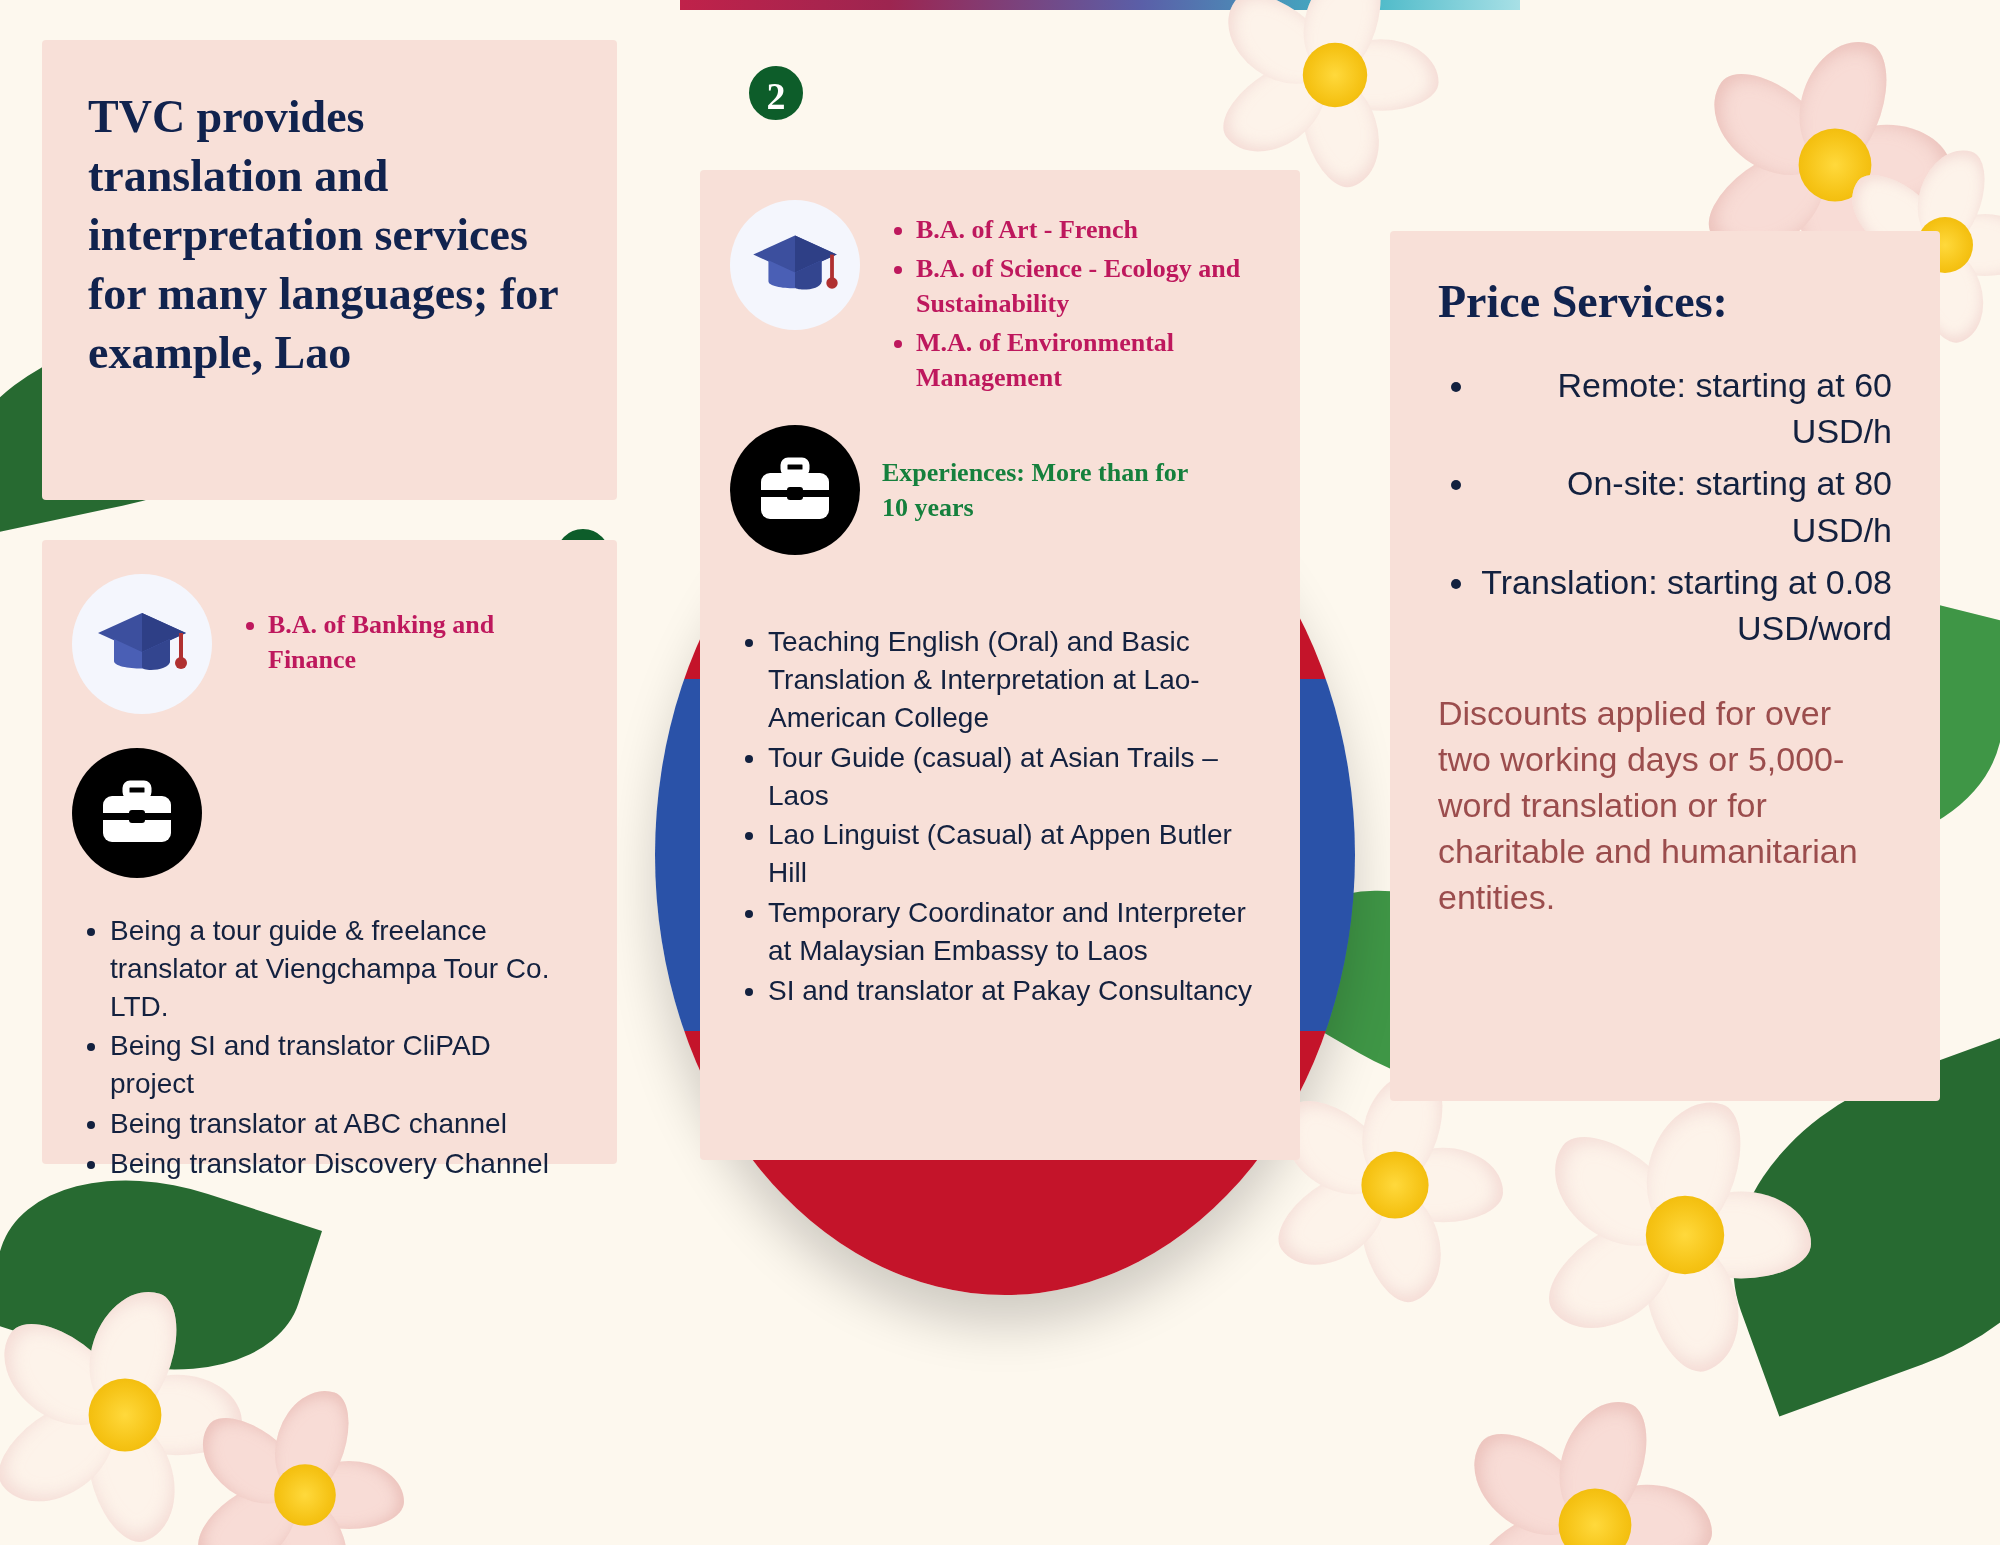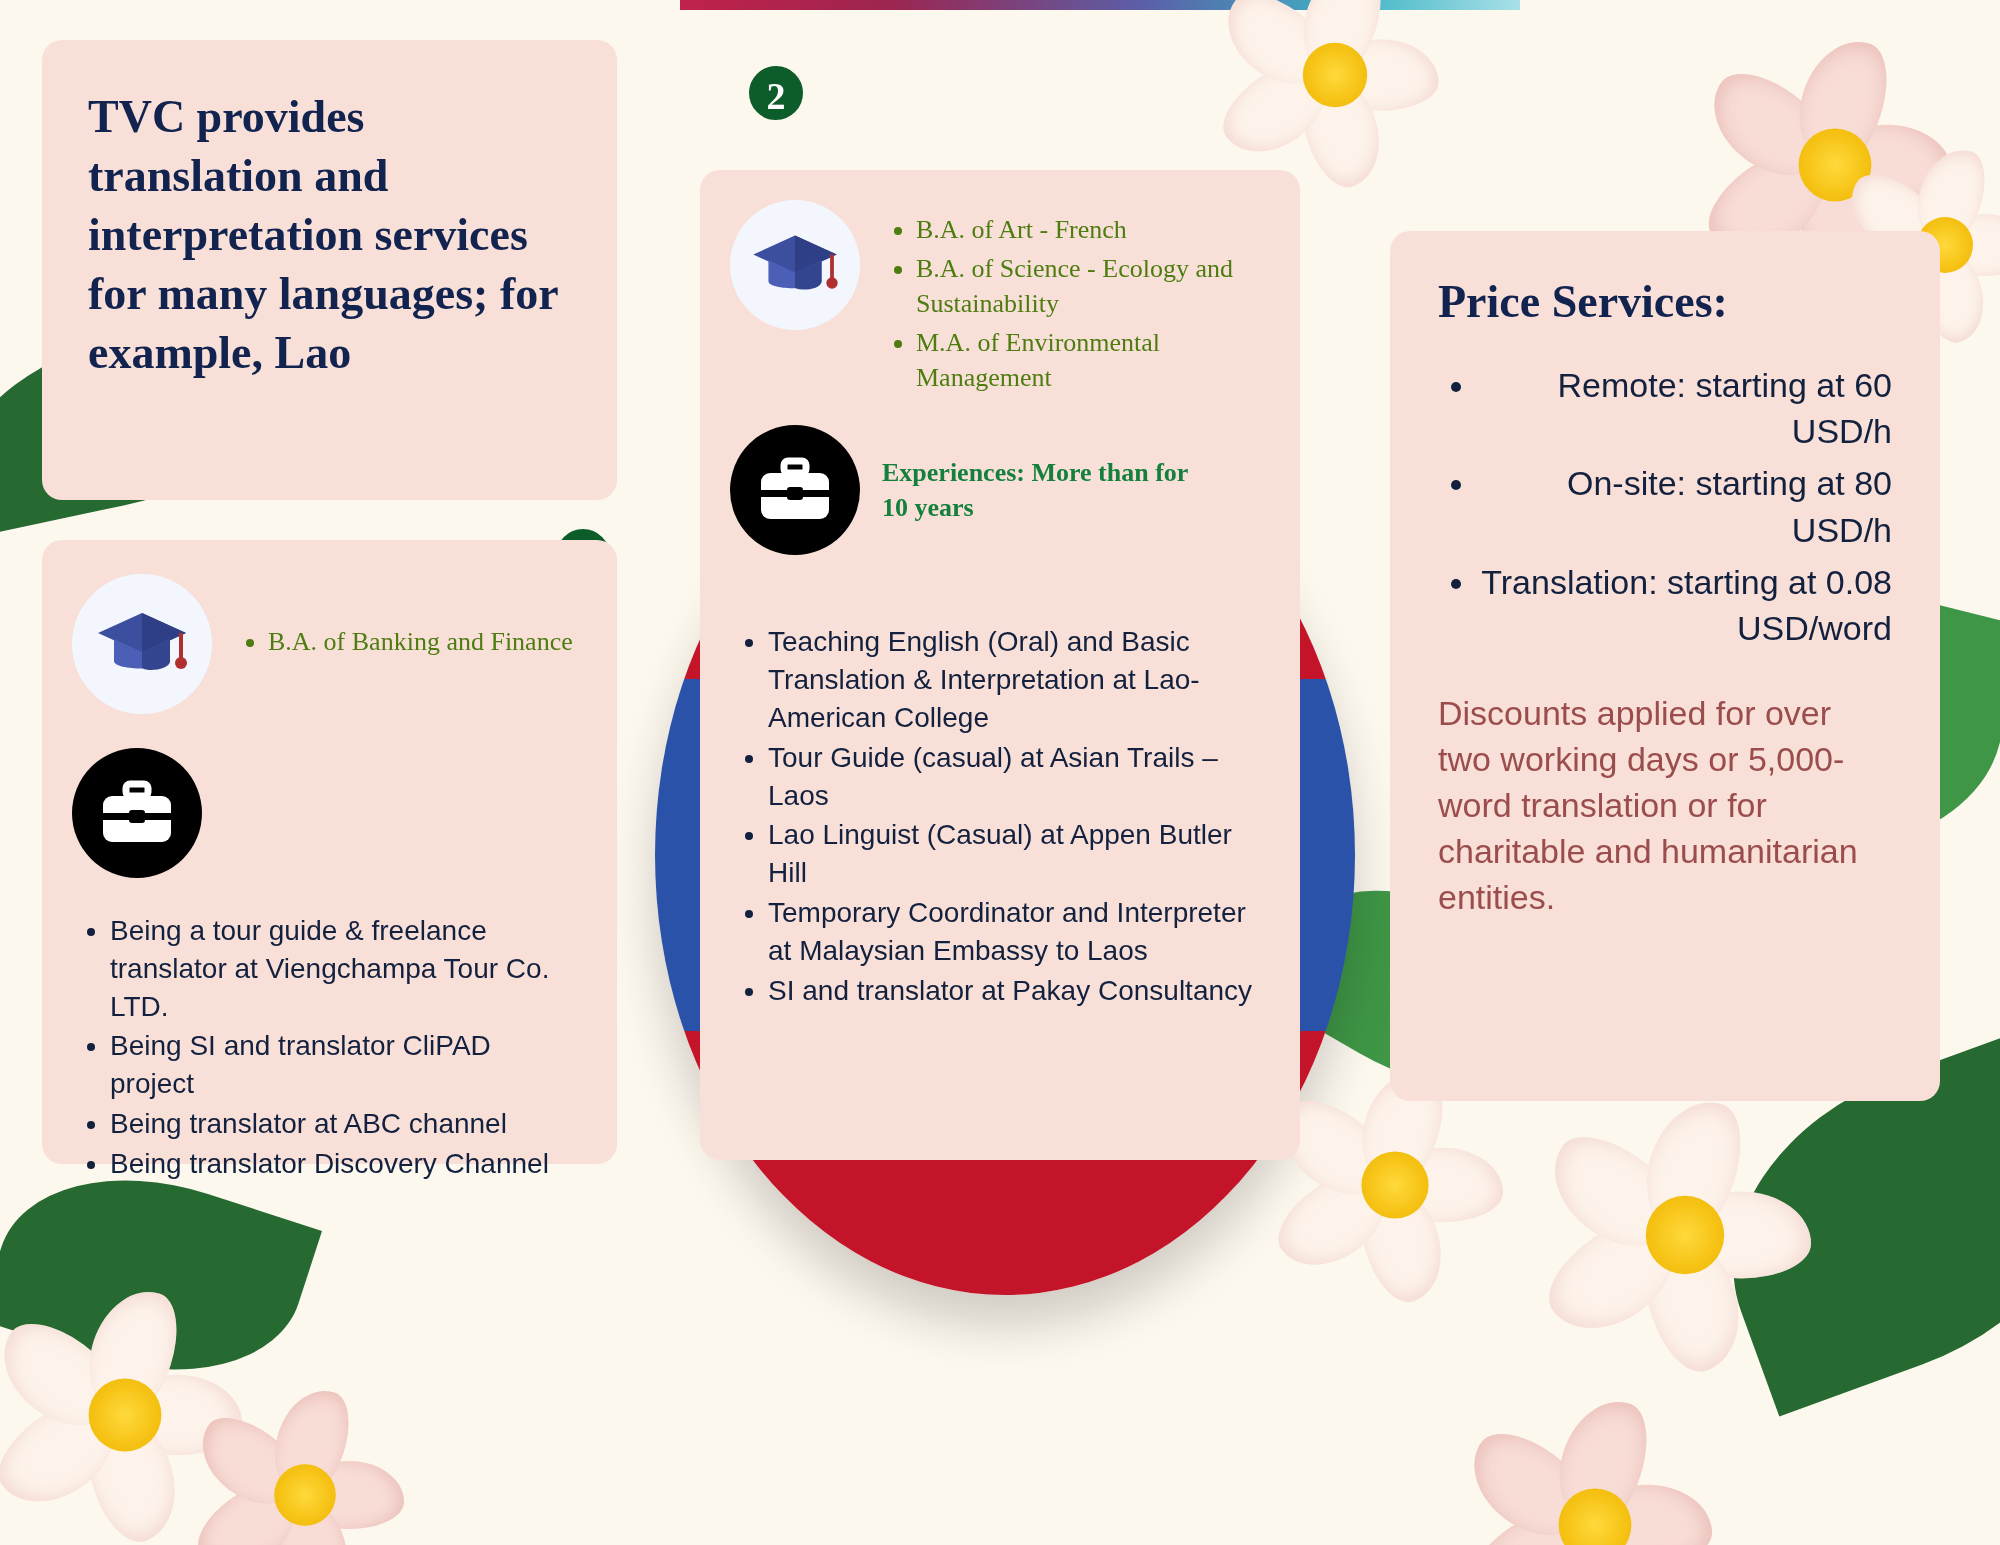--- a/index.html
+++ b/index.html
@@ -81,21 +81,21 @@
     margin: -28px 0 0 -28px;
     border-radius: 50%;
     background: radial-gradient(circle, #ffd93c 0%, #f6c417 55%, #edb400 100%);
   }
   .flower.pink .petal { background: #f8dcd6; box-shadow: inset -6px 0 12px rgba(226,176,170,.6); }
 
   
   .card {
     position: absolute;
     background: #f8e0d8;
-    border-radius: 20px;
+    border-radius: 4px;
     box-sizing: border-box;
   }
 
   #card-intro {
     left: 42px; top: 40px;
     width: 575px; height: 460px;
     padding: 48px 46px;
   }
   #card-intro .headline {
     font-family: "Liberation Serif", serif;
@@ -160,24 +160,24 @@
   }
 
   .row {
     display: flex;
     align-items: center;
     gap: 22px;
   }
 
   .serif-list {
     font-family: "Liberation Serif", serif;
-    font-weight: normal;
+    font-weight: bold;
     font-size: 26px;
     line-height: 1.35;
-    color: #4d7c0f;
+    color: #be185d;
     margin: 0;
     padding-left: 34px;
   }
   .serif-list li { margin-bottom: 4px; }
 
   .serif-text {
     font-family: "Liberation Serif", serif;
     font-weight: bold;
     font-size: 26px;
     line-height: 1.35;

